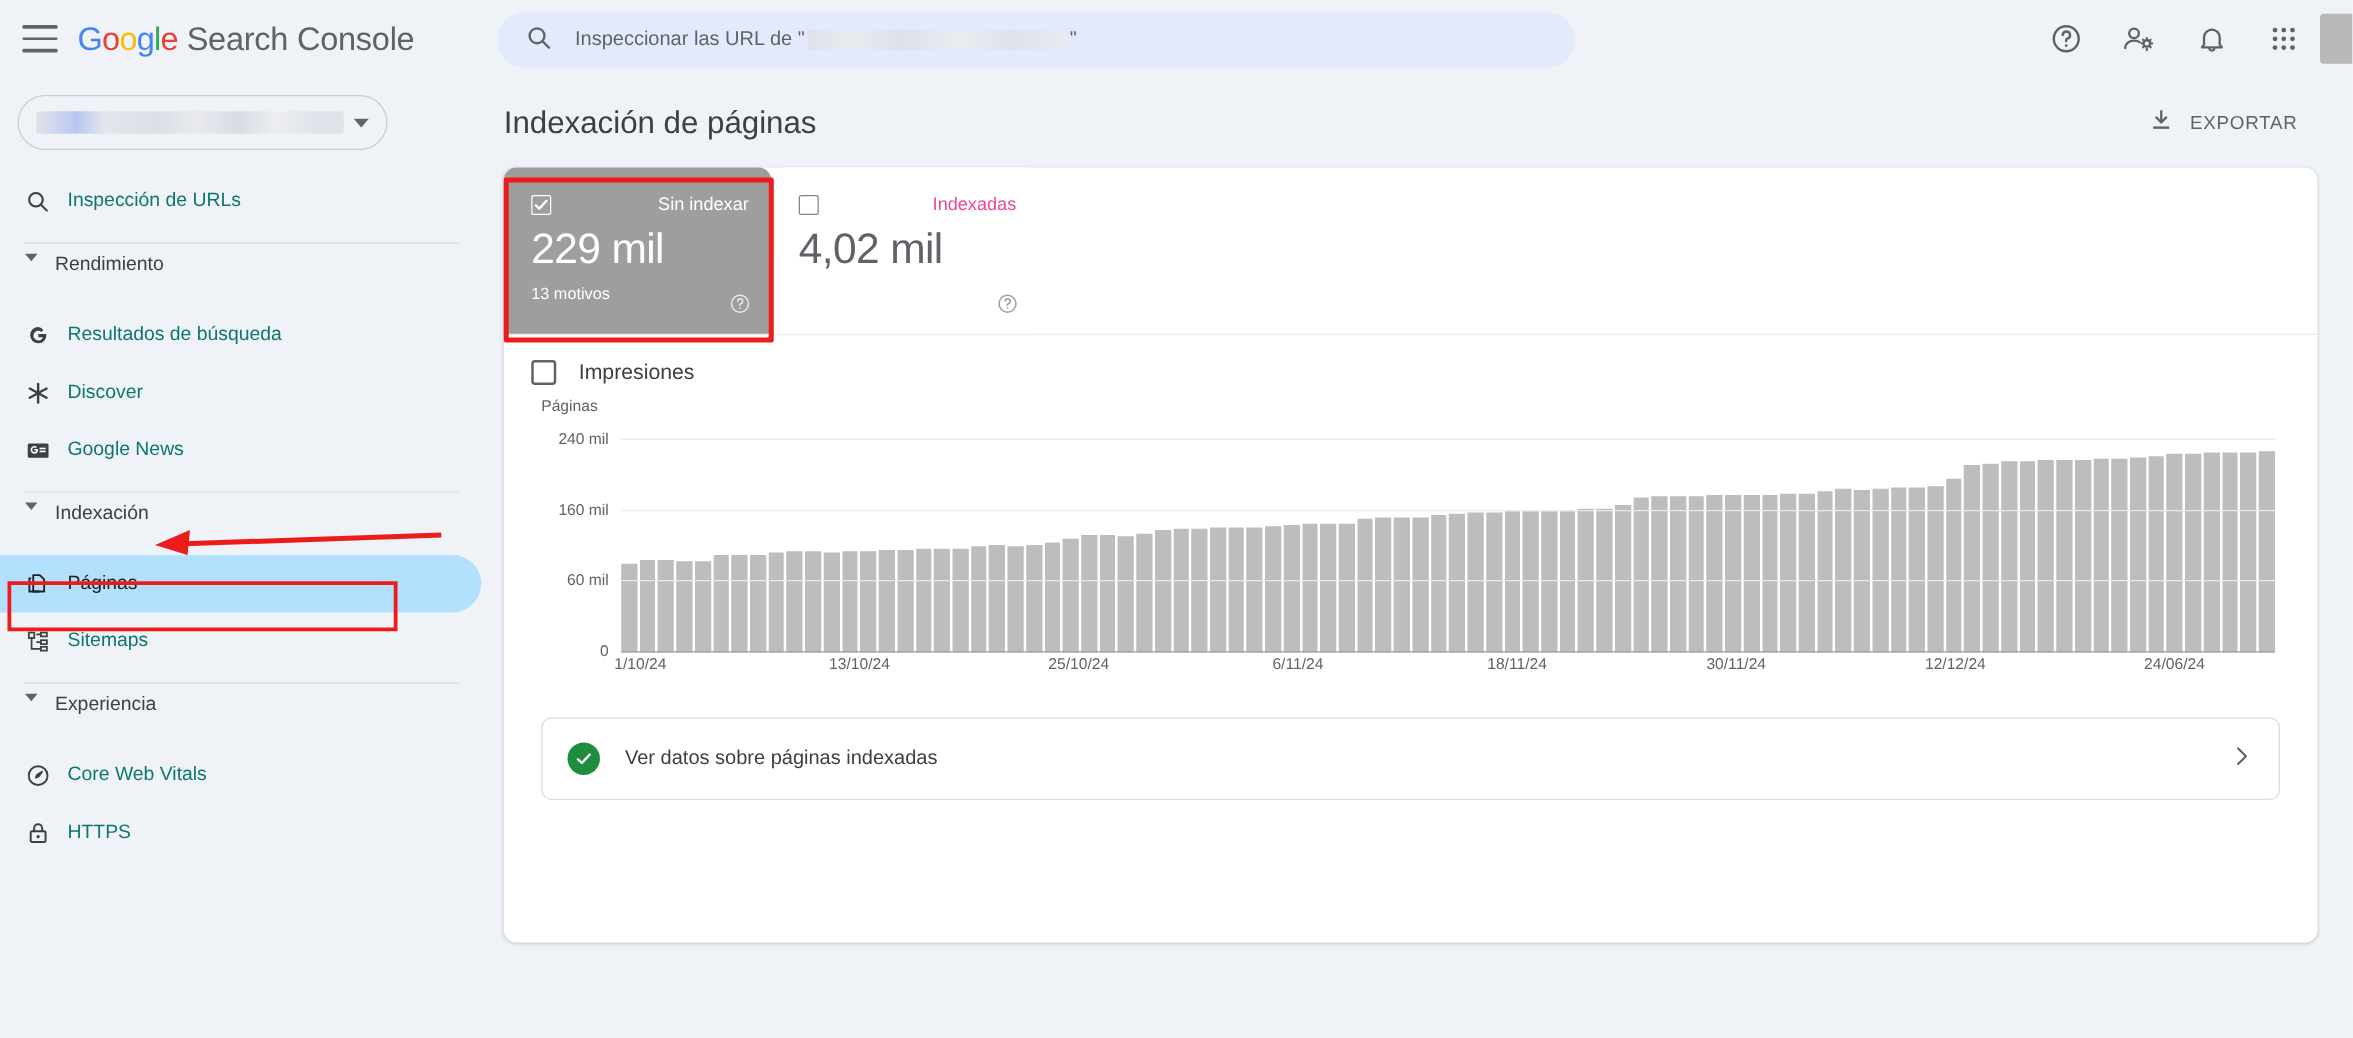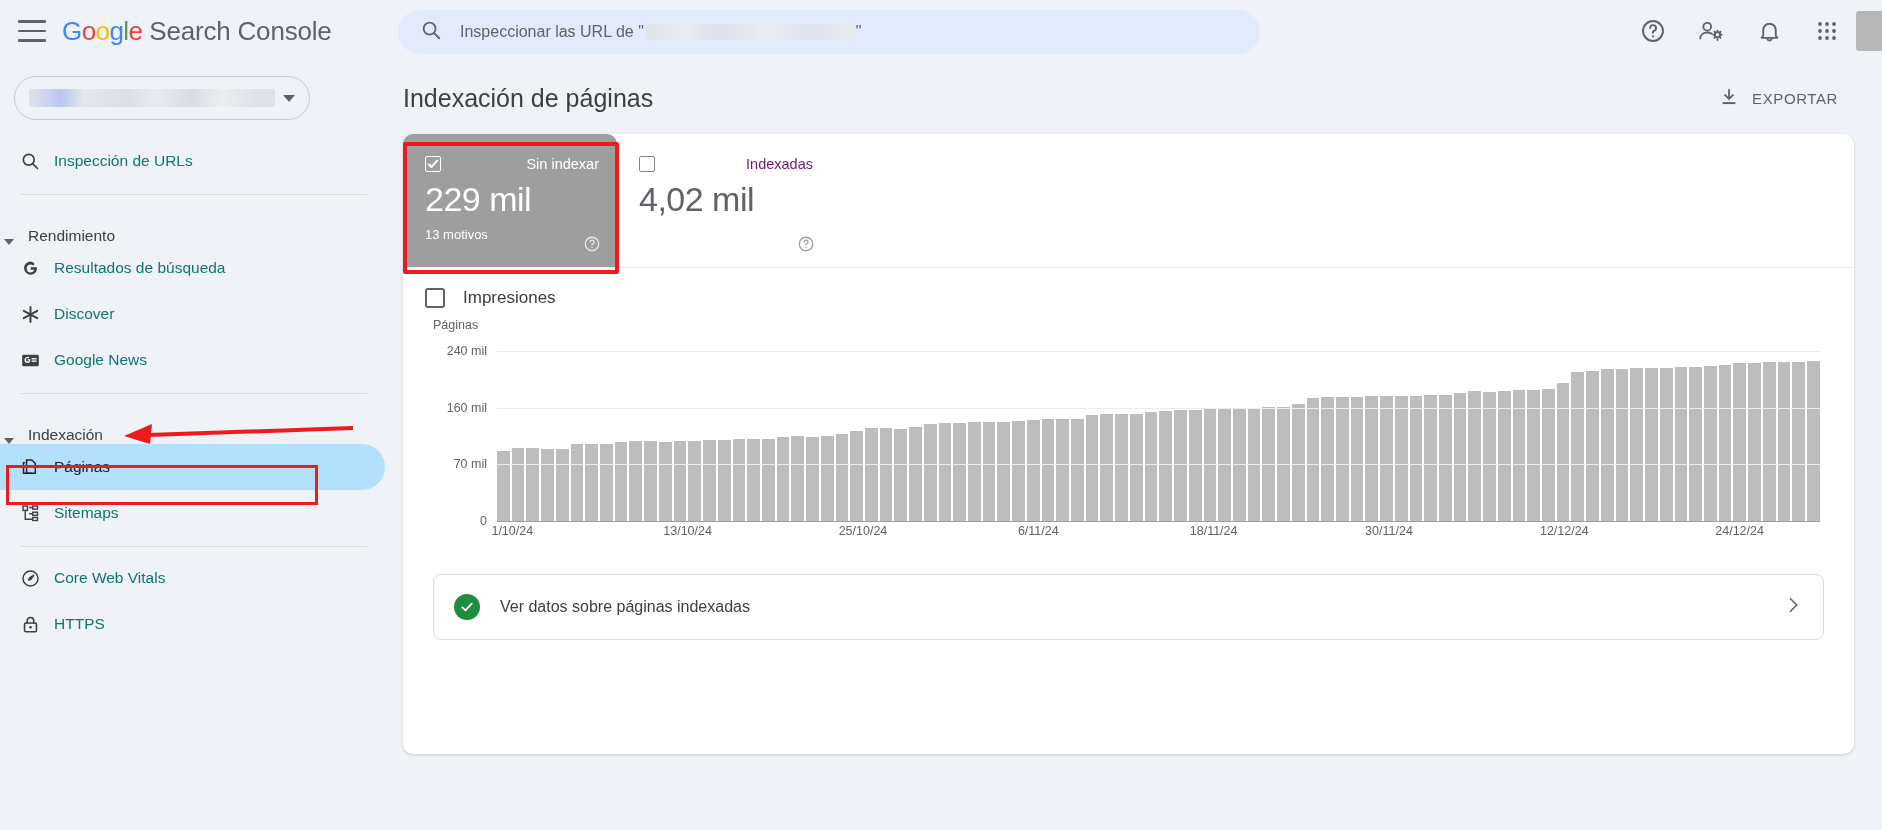--- a/index.html
+++ b/index.html
@@ -87,21 +87,21 @@
     display: flex; align-items: center; height: 46px;
     padding-left: 20px; margin-right: 12px;
     border-radius: 0 24px 24px 0; cursor: pointer; position: relative;
   }
   .navitem .nav-ico { width: 34px; flex: 0 0 34px; display:flex; align-items:center; }
   .navitem .nav-label { font-size: 15.5px; color: #0f766e; white-space: nowrap; }
   .navitem.selected { background: #b3e0fd; }
   .navitem.selected .nav-label { color: #202124; }
 
   .section-head {
-    display: flex; align-items: flex-end; height: 42px; padding-left: 4px; cursor: pointer;
+    display: flex; align-items: flex-start; height: 42px; padding-left: 20px; cursor: pointer;
   }
   .section-head .tri {
     width: 0; height: 0; border-left: 5.5px solid transparent; border-right: 5.5px solid transparent;
     border-top: 6.5px solid #5f6368; margin-right: 14px;
   }
   .section-head .sh-label { font-size: 15.5px; color: #3c4043; }
 
   .divider { height: 1px; background: #dadce0; margin: 10px 30px 8px 20px; }
 
   
@@ -136,21 +136,21 @@
   .metric.inactive { background: #ffffff; }
   .metric-top { display: flex; align-items: center; gap: 11px; justify-content: space-between; }
   .mcheck {
     width: 16px; height: 16px; border-radius: 2px; display:flex; align-items:center; justify-content:center;
   }
   .metric.active .mcheck { border: 1.6px solid #ffffff; }
   .metric.inactive .mcheck { border: 1.6px solid #80868b; }
   .mcheck svg { display:block; }
   .metric-name { font-size: 14.5px; }
   .metric.active .metric-name { color: #ffffff; }
-  .metric.inactive .metric-name { color: #701a75; }
+  .metric.inactive .metric-name { color: #ec4899; }
   .metric-value { font-size: 34px; margin-top: 8px; font-weight: 400; letter-spacing: -0.5px; }
   .metric.active .metric-value { color: #ffffff; }
   .metric.inactive .metric-value { color: #5f6368; }
   .metric-sub { font-size: 13px; margin-top: 8px; }
   .metric.active .metric-sub { color: #ffffff; }
   .mhelp { position: absolute; right: 16px; bottom: 10px; }
 
   .sel-outline {
     position: absolute; left: 0px; top: 8px; width: 216px; height: 132px;
     border: 4px solid #ee1b1b; border-radius: 2px; pointer-events: none;
@@ -351,20 +351,24 @@
           <rect x="14.5" y="16.5" width="5.5" height="3.5"></rect>
           <path d="M6 8.5v10h8.2M11 12.2h3.3M11 5.2h3.3" stroke-linecap="round"></path>
         </svg>
       </span>
       <span class="nav-label">Sitemaps</span>
     </div>
 
 
     <div class="divider"></div>
 
+    <div class="section-head">
+      <span class="tri"></span>
+      <span class="sh-label">Experiencia</span>
+    </div>
 
     <div class="navitem">
       <span class="nav-ico">
         <svg width="21" height="21" viewBox="0 0 24 24" fill="none" stroke="#3c4043" stroke-width="1.7">
           <circle cx="12" cy="12" r="8.6"></circle>
           <path d="M15.6 8.4L11 11.3l-1.1 2.5 2.6-1z" fill="#3c4043" stroke-linejoin="round"></path>
         </svg>
       </span>
       <span class="nav-label">Core Web Vitals</span>
     </div>
@@ -541,38 +545,38 @@
               <div class="bar" title="26/12/24: 226000" style="height: 86.9231%; background: rgb(189, 189, 189);"></div>
               <div class="bar" title="27/12/24: 226000" style="height: 86.9231%; background: rgb(189, 189, 189);"></div>
               <div class="bar" title="28/12/24: 226000" style="height: 86.9231%; background: rgb(189, 189, 189);"></div>
               <div class="bar" title="undefined: 227000" style="height: 87.3077%; background: rgb(189, 189, 189);"></div>
             </div>
           <div class="xaxis-line"></div>
         <div class="gridline" style="bottom: 0%; background: transparent;">
               <div class="ytick">0</div>
             </div>
             <div class="gridline" style="bottom: 30.7692%;">
-              <div class="ytick">70 mil</div>
+              <div class="ytick">60 mil</div>
             </div>
             <div class="gridline" style="bottom: 61.5385%;">
               <div class="ytick">160 mil</div>
             </div>
             <div class="gridline" style="bottom: 92.3077%;">
               <div class="ytick">240 mil</div>
             </div>
           </div>
         <div class="xticks" id="xticks">
             <div class="xtick" style="left: 0.555556%;">1/10/24</div>
             <div class="xtick" style="left: 13.8889%;">13/10/24</div>
             <div class="xtick" style="left: 27.2222%;">25/10/24</div>
             <div class="xtick" style="left: 40.5556%;">6/11/24</div>
             <div class="xtick" style="left: 53.8889%;">18/11/24</div>
             <div class="xtick" style="left: 67.2222%;">30/11/24</div>
             <div class="xtick" style="left: 80.5556%;">12/12/24</div>
-            <div class="xtick" style="left: 93.8889%;">24/12/24</div>
+            <div class="xtick" style="left: 93.8889%;">24/06/24</div>
           </div>
       </div>
 
       <div class="banner">
         <span class="check-circle">
           <svg width="16" height="16" viewBox="0 0 16 16">
               <polyline points="3.3,8.4 6.5,11.4 12.7,4.7" fill="none" stroke="#ffffff" stroke-width="1.9" stroke-linecap="round" stroke-linejoin="round"></polyline>
             </svg>
         </span>
         <span class="banner-text">Ver datos sobre páginas indexadas</span>

